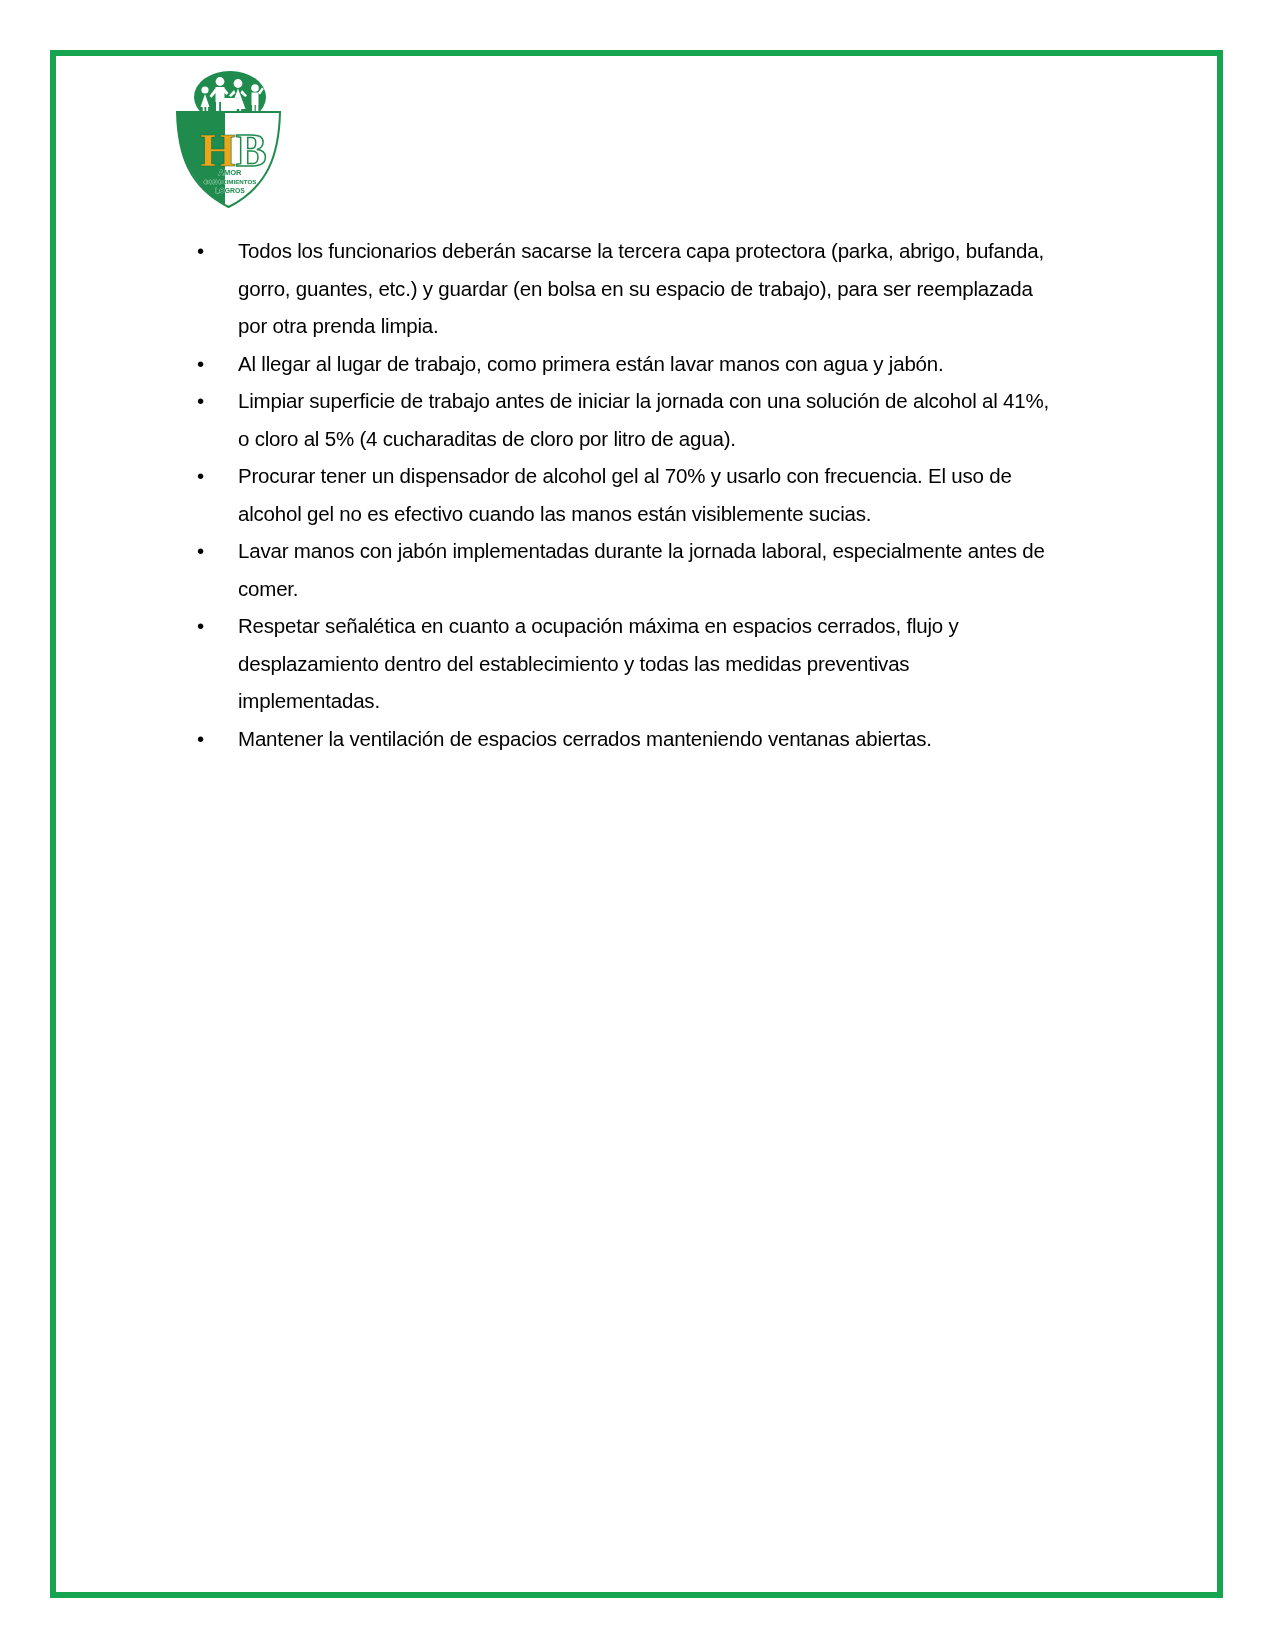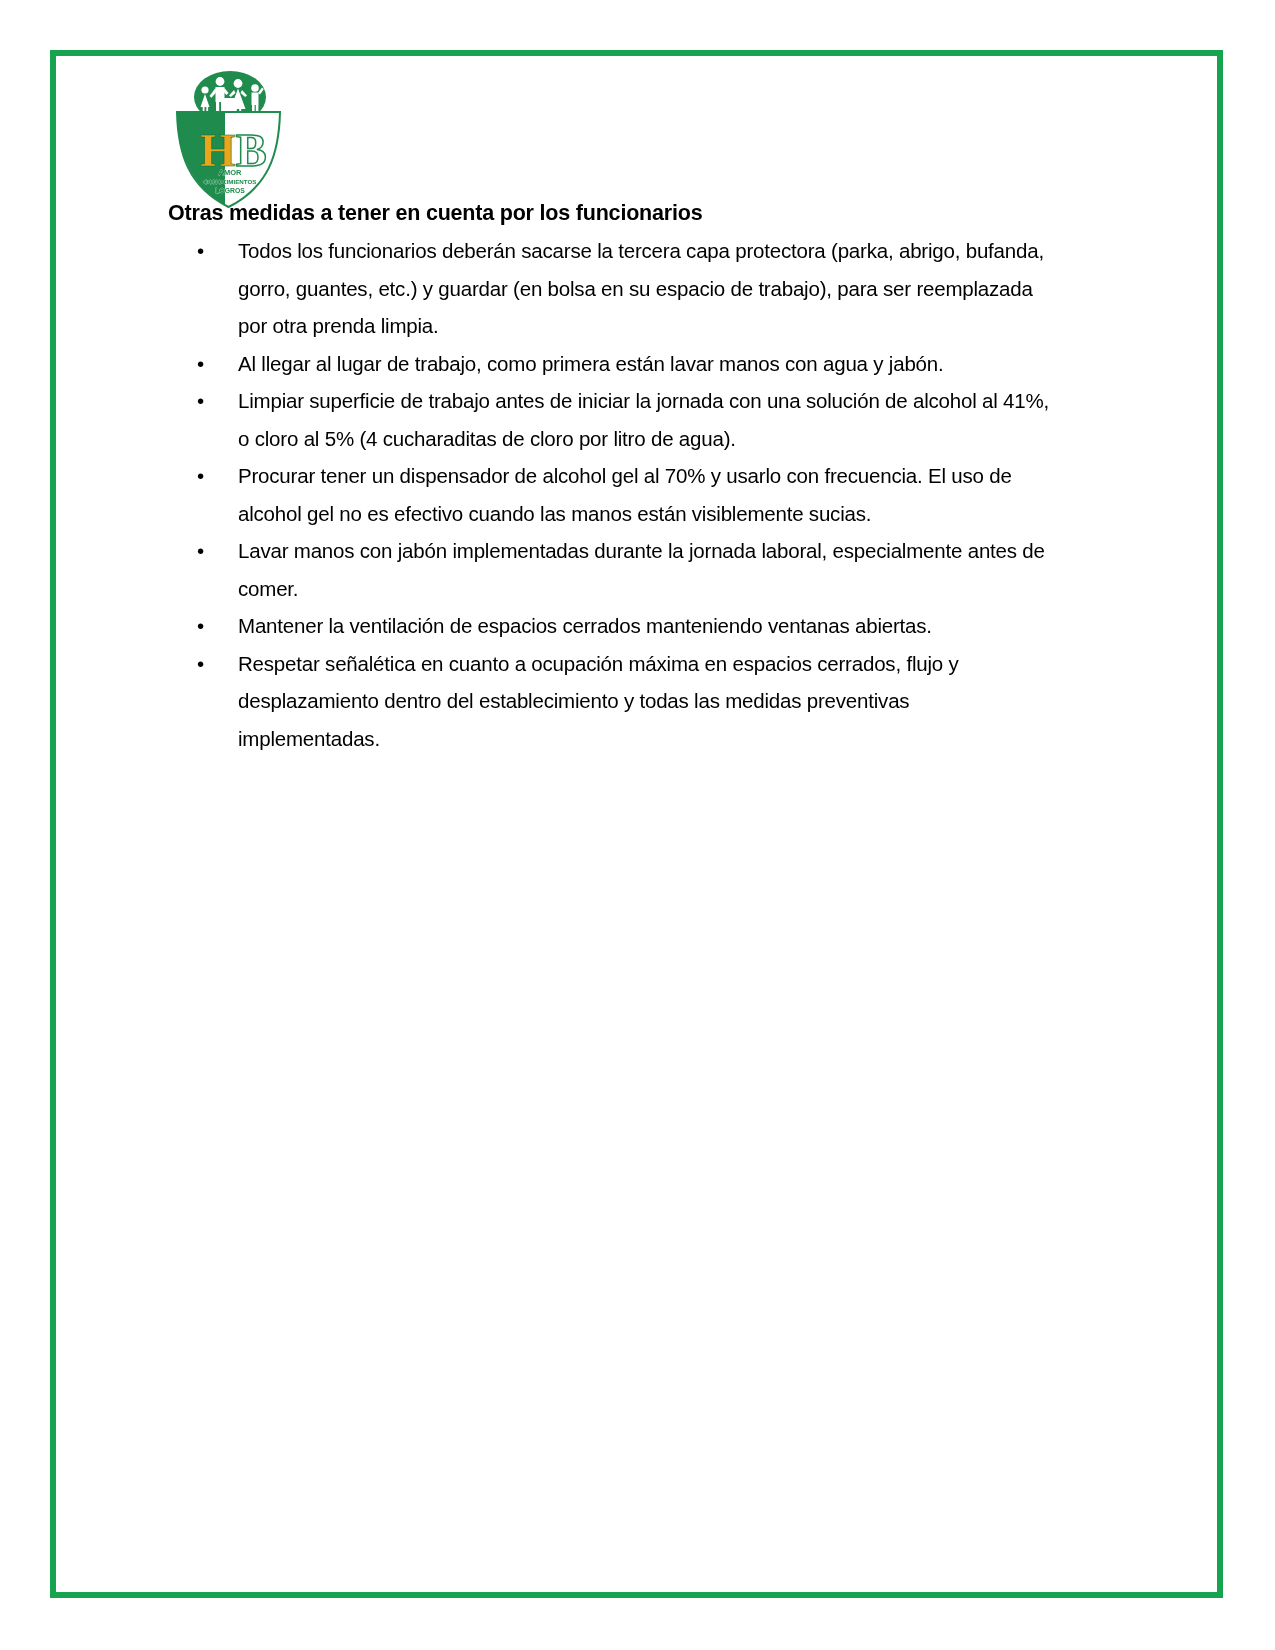--- a/index.html
+++ b/index.html
@@ -125,24 +125,23 @@
 
       <text class="monogram" x="24" y="100" stroke="#1a6b38" stroke-width="0.6" fill="#eaa61b">H</text>
       <text class="monogram" x="60" y="100" fill="#ffffff" stroke-width="1.5" stroke="#1f8b4d">B</text>
 
       <text class="motto" x="54" y="109" font-size="7.5" fill="#1f8b4d">AMOR</text>
       <text class="motto" x="54" y="118" font-size="6.2" fill="#1f8b4d">CONOCIMIENTOS</text>
       <text class="motto" x="54" y="127" font-size="6.8" fill="#1f8b4d">LOGROS</text>
     </svg>
   </div>
 
-  <h1 class="doc-heading">Otras medidas a tener en cuenta por los funcionarios</h1>
 
   <ul class="bullet-list">
     <li>Todos los funcionarios deberán sacarse la tercera capa protectora (parka, abrigo, bufanda, gorro, guantes, etc.) y guardar (en bolsa en su espacio de trabajo), para ser reemplazada por otra prenda limpia.</li>
     <li>Al llegar al lugar de trabajo, como primera están lavar manos con agua y jabón.</li>
     <li>Limpiar superficie de trabajo antes de iniciar la jornada con una solución de alcohol al 41%, o cloro al 5% (4 cucharaditas de cloro por litro de agua).</li>
     <li>Procurar tener un dispensador de alcohol gel al 70% y usarlo con frecuencia. El uso de alcohol gel no es efectivo cuando las manos están visiblemente sucias.</li>
     <li>Lavar manos con jabón implementadas durante la jornada laboral, especialmente antes de comer.</li>
+    <li>Respetar señalética en cuanto a ocupación máxima en espacios cerrados, flujo y desplazamiento dentro del establecimiento y todas las medidas preventivas implementadas.</li>
     <li>Mantener la ventilación de espacios cerrados manteniendo ventanas abiertas.</li>
-    <li>Respetar señalética en cuanto a ocupación máxima en espacios cerrados, flujo y desplazamiento dentro del establecimiento y todas las medidas preventivas implementadas.</li>
   </ul>
 </div>
 
 </body></html>

